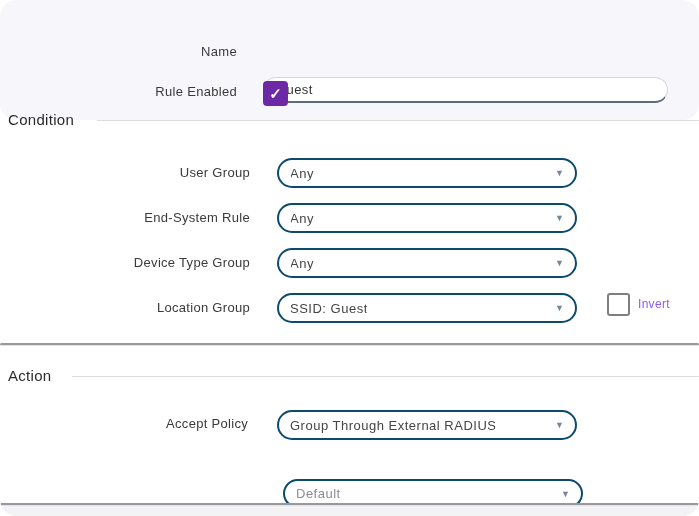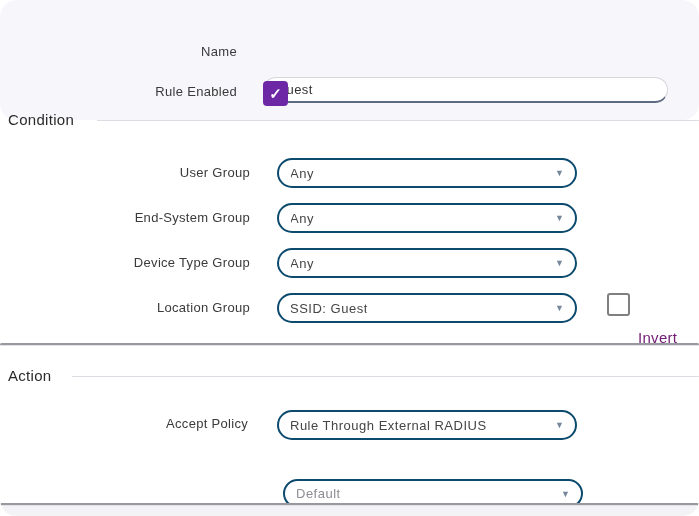--- a/index.html
+++ b/index.html
@@ -116,24 +116,23 @@
   }
   .dropdown .dd-arrow {
     font-size: 9px;
     color: #76879B;
     flex: 0 0 auto;
     margin-left: 8px;
   }
   .invert-label {
     position: absolute;
     left: 638px; top: 297px;
-    font-size: 15px;
-    color: #701a75;
+    font-size: 12px;
+    color: #8b5cf6;
     letter-spacing: 0.3px;
-    margin-top: 32px;
   }
 </style>
 </head>
 <body>
 
 <div id="screen">
 
   <div class="top-strip"></div>
 
   <div class="field-label" style="left:0; top:44px; width:237px;">Name</div>
@@ -146,21 +145,21 @@
 
   <div class="section-title" style="top:111px;">Condition</div>
   <div class="legend-line" style="left:97px; top:120px; width:602px;"></div>
 
   <div class="field-label" style="left:0; top:165px; width:250px;">User Group</div>
   <div class="dropdown" style="left:277px; top:158px;">
     <span class="dd-value">Any</span>
     <span class="dd-arrow">▼</span>
   </div>
 
-  <div class="field-label" style="left:0; top:210px; width:250px;">End-System Group</div>
+  <div class="field-label" style="left:0; top:210px; width:250px;">End-System Rule</div>
   <div class="dropdown" style="left:277px; top:203px;">
     <span class="dd-value">Any</span>
     <span class="dd-arrow">▼</span>
   </div>
 
   <div class="field-label" style="left:0; top:255px; width:250px;">Device Type Group</div>
   <div class="dropdown" style="left:277px; top:248px;">
     <span class="dd-value">Any</span>
     <span class="dd-arrow">▼</span>
   </div>
@@ -174,21 +173,21 @@
   <div class="checkbox empty"></div>
   <div class="invert-label">Invert</div>
 
   <div class="divider" style="top:343px;"></div>
 
   <div class="section-title" style="top:367px;">Action</div>
   <div class="legend-line" style="left:72px; top:376px; width:627px;"></div>
 
   <div class="field-label" style="left:0; top:416px; width:248px;">Accept Policy</div>
   <div class="dropdown" style="left:277px; top:410px;">
-    <span class="dd-value">Rule Through External RADIUS</span>
+    <span class="dd-value">Group Through External RADIUS</span>
     <span class="dd-arrow">▼</span>
   </div>
 
   <div class="dropdown disabled" style="left:283px; top:479px; height:29px;">
     <span class="dd-value">Default</span>
     <span class="dd-arrow">▼</span>
   </div>
 
   <div class="divider" style="top:503px;"></div>
   <div class="bottom-strip"></div>

